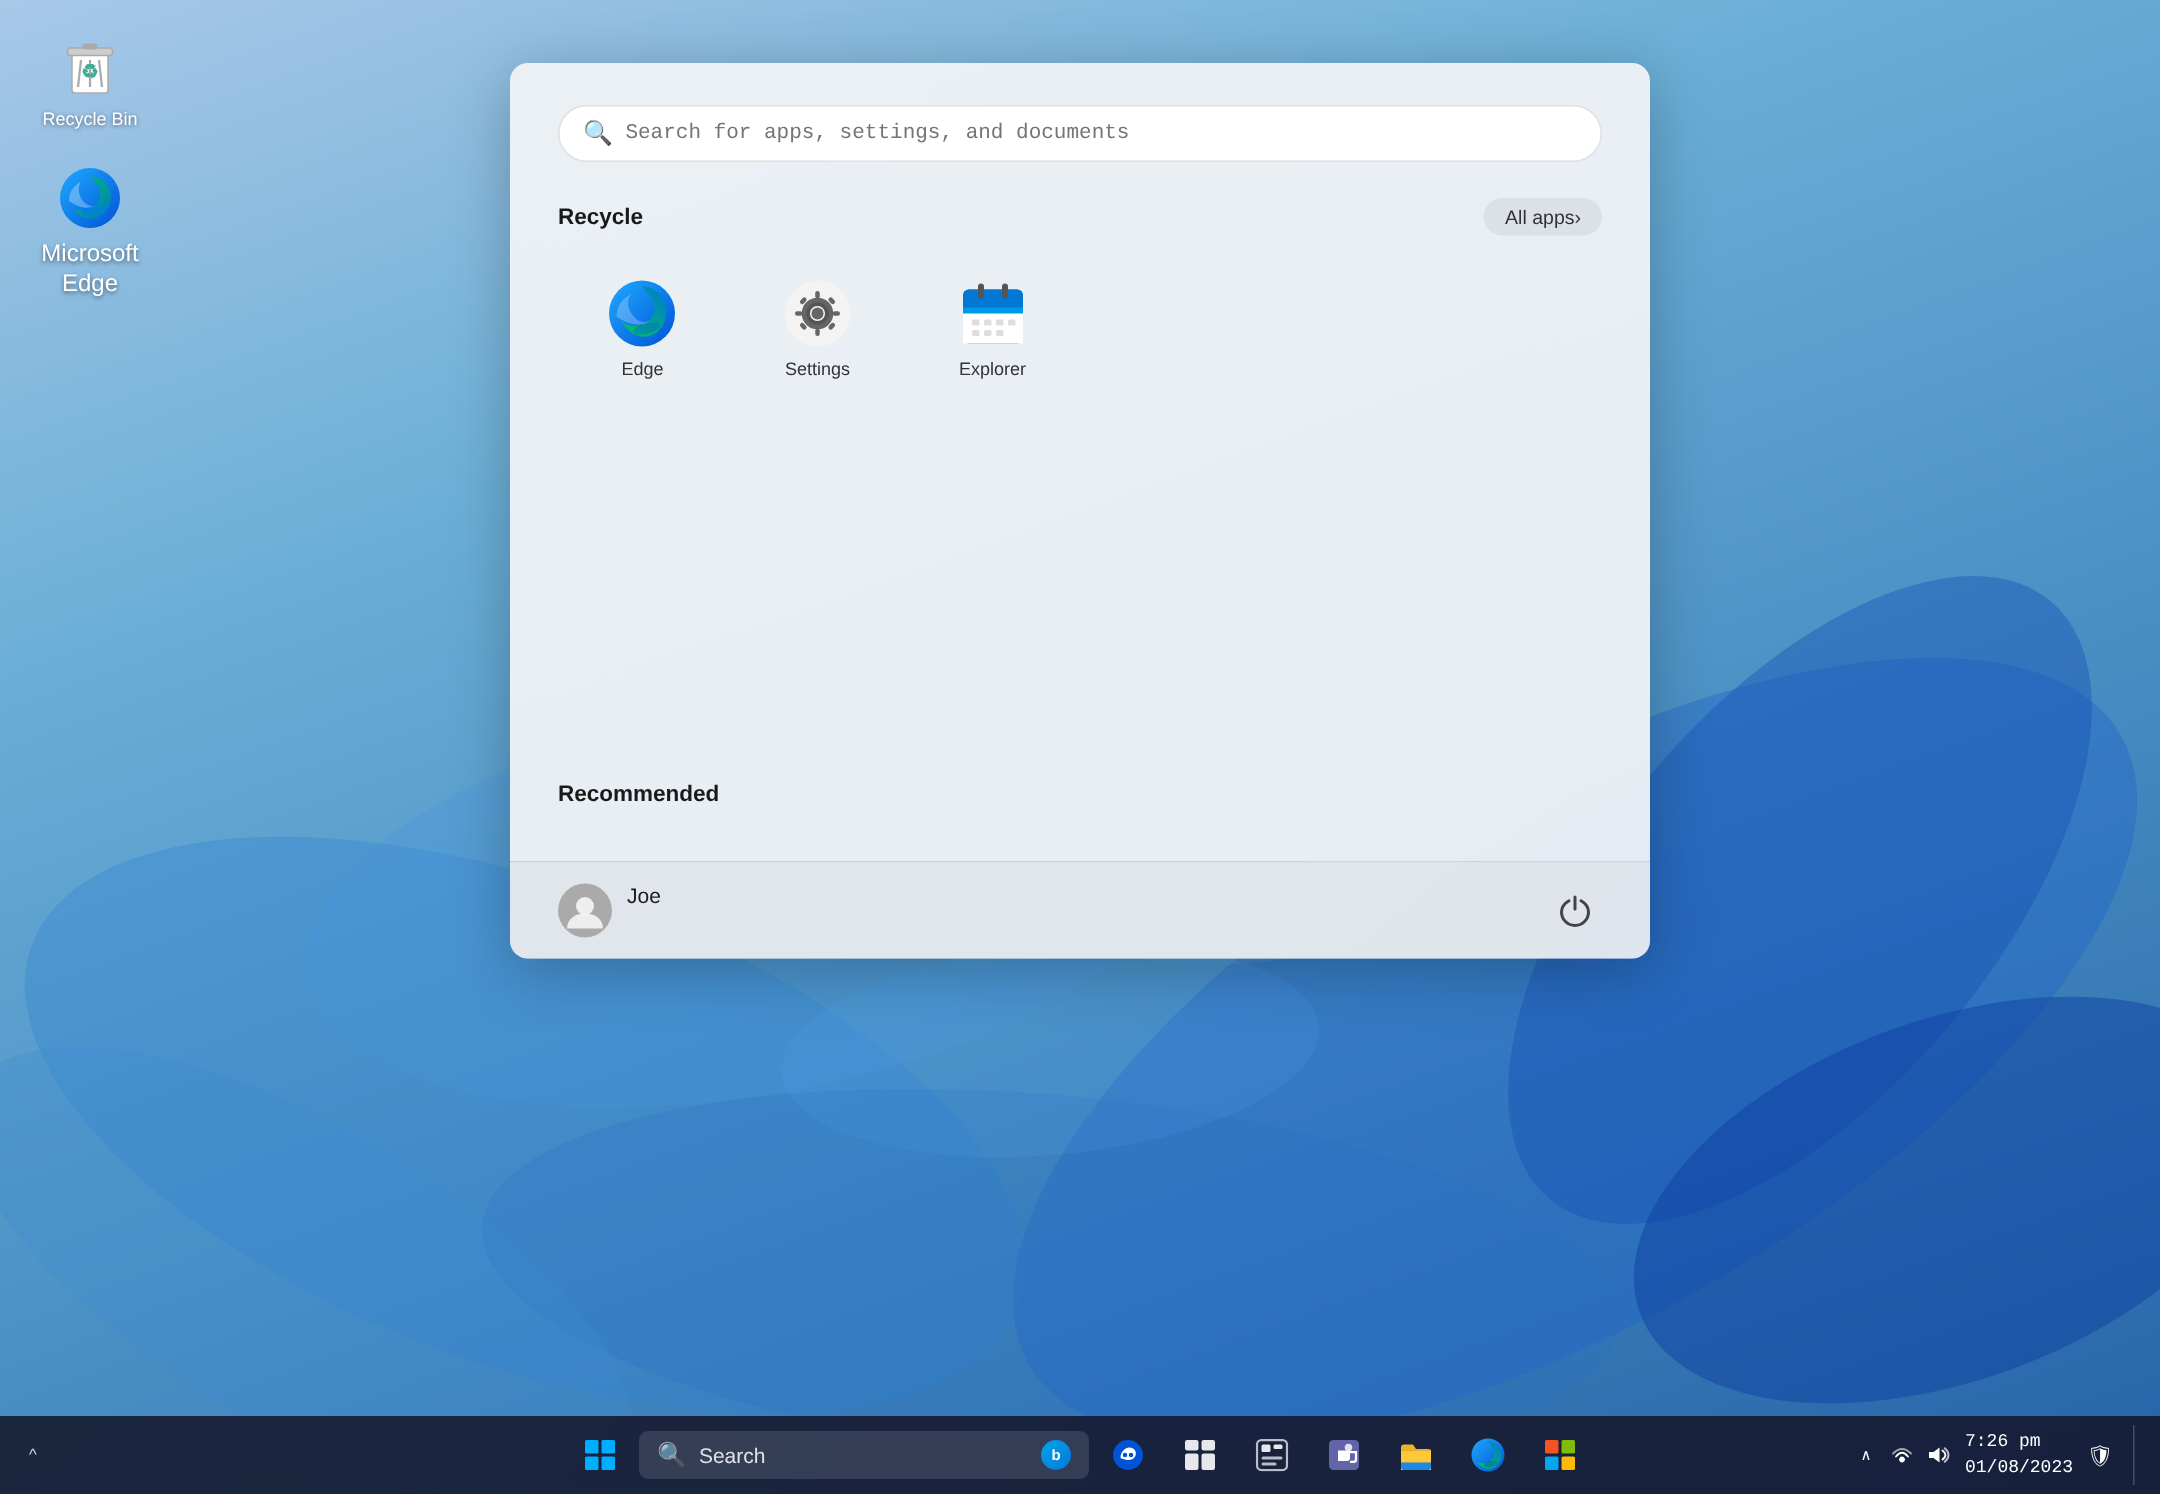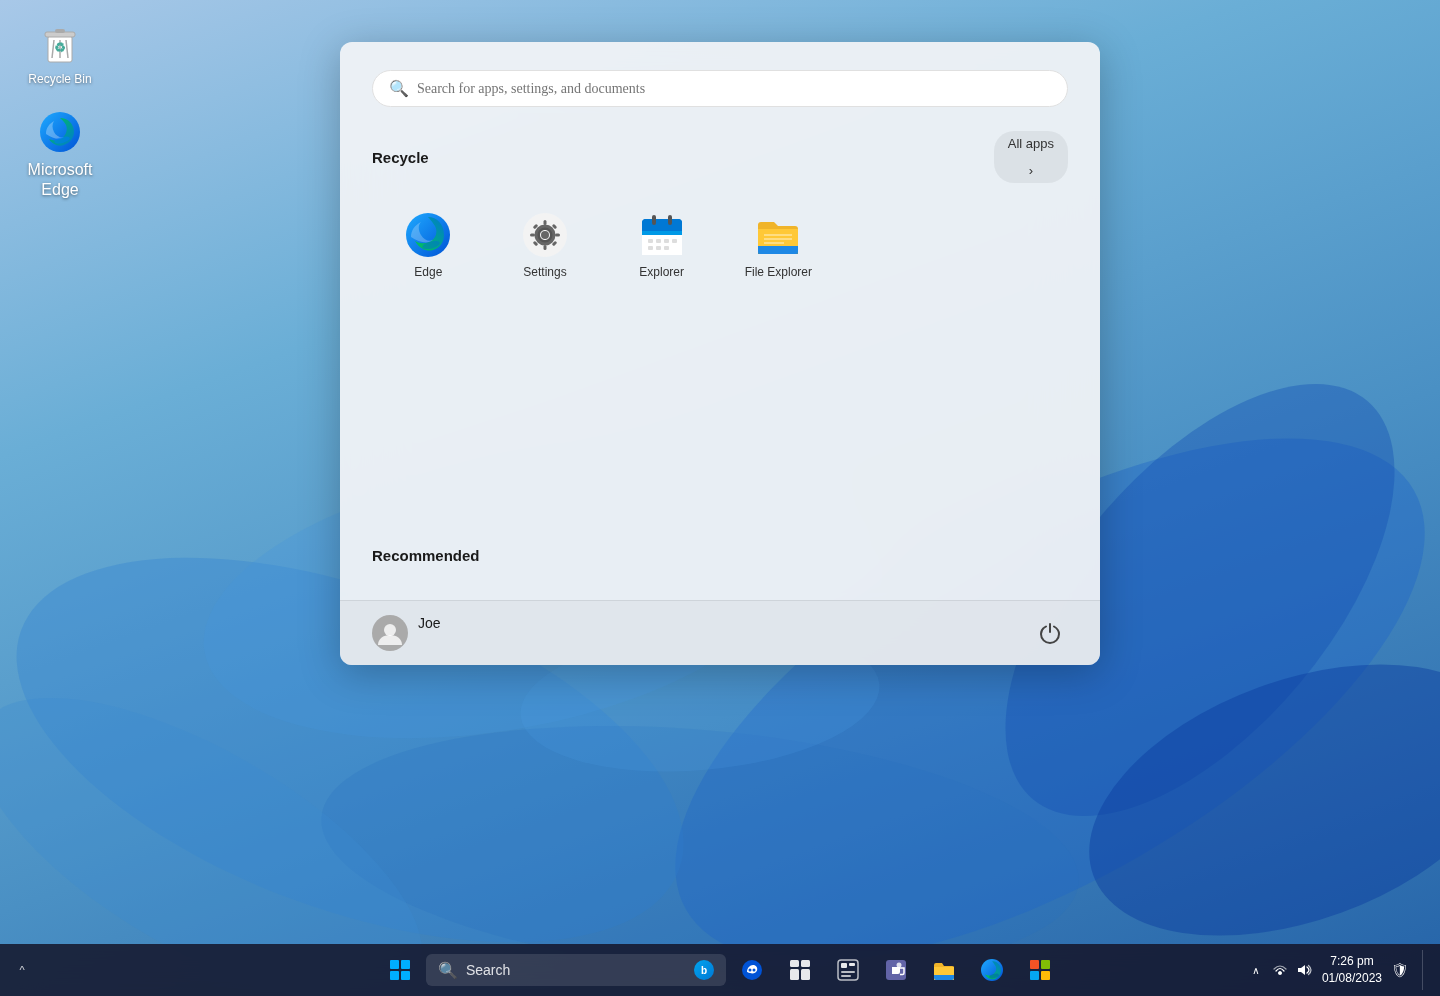--- a/index.html
+++ b/index.html
@@ -91,50 +91,49 @@
       font-size: 16px;
     }
 
     .search-bar-input {
       flex: 1;
       border: none;
       outline: none;
       font-size: 14px;
       color: #888;
       background: transparent;
-      font-family: Liberation Serif, serif;
+      font-family: Liberation Mono, monospace;
     }
 
     
     .section-header {
       display: flex;
       justify-content: space-between;
       align-items: center;
       margin-bottom: 16px;
     }
 
     .section-title {
       font-size: 15px;
       font-weight: 600;
       color: #1a1a1a;
     }
 
     .all-apps-btn {
       display: flex;
       align-items: center;
-      gap: 12px;
+      gap: 0;
       background: rgba(0,0,0,0.06);
       border: none;
       border-radius: 20px;
       padding: 5px 14px;
       font-size: 13px;
       color: #333;
       cursor: pointer;
       font-family: 'Segoe UI', sans-serif;
-      flex-direction: column;
     }
 
     .pinned-grid {
       display: grid;
       grid-template-columns: repeat(6, 1fr);
       gap: 4px;
       min-height: 340px;
     }
 
     .pinned-app {
@@ -294,25 +293,26 @@
       border-radius: 50%;
       display: flex;
       align-items: center;
       justify-content: center;
       color: white;
       font-size: 11px;
       font-weight: bold;
     }
 
     .clock-area {
-      text-align: center;
+      text-align: left;
       color: white;
       font-size: 12px;
       line-height: 1.4;
       cursor: pointer;
+      font-family: Liberation Mono, monospace;
     }
 
     .system-tray {
       display: flex;
       align-items: center;
       gap: 4px;
     }
 
     .tray-icon {
       width: 20px;
@@ -489,41 +489,20 @@
             <rect x="26" y="28" width="5" height="4" rx="1" fill="#ddd"></rect>
             <rect x="34" y="28" width="5" height="4" rx="1" fill="#ddd"></rect>
             <rect x="10" y="35" width="5" height="4" rx="1" fill="#ddd"></rect>
             <rect x="18" y="35" width="5" height="4" rx="1" fill="#ddd"></rect>
             <rect x="26" y="35" width="5" height="4" rx="1" fill="#ddd"></rect>
           </svg>
         </div>
         <span class="pinned-app-label">Explorer</span>
       </div>
 
-      <div class="pinned-app">
-        <div class="pinned-app-icon">
-          <svg width="48" height="48" viewBox="0 0 48 48">
-
-            <path d="M4 18 L4 40 Q4 43 7 43 L41 43 Q44 43 44 40 L44 18 Z" fill="#f5a623"></path>
-
-            <path d="M4 18 L4 14 Q4 11 7 11 L20 11 L24 15 L41 15 Q44 15 44 18 Z" fill="#f0b429"></path>
-
-            <rect x="4" y="18" width="40" height="25" rx="0" fill="#ffc837"></rect>
-            <path d="M4 18 L4 40 Q4 43 7 43 L41 43 Q44 43 44 40 L44 18 Z" fill="#ffc837"></path>
-
-            <rect x="4" y="35" width="40" height="8" rx="0" fill="#0078d4" opacity="0.7"></rect>
-            <path d="M4 35 L44 35 L44 40 Q44 43 41 43 L7 43 Q4 43 4 40 Z" fill="#1e88e5"></path>
-
-            <line x1="10" y1="24" x2="38" y2="24" stroke="rgba(255,255,255,0.5)" stroke-width="1.5"></line>
-            <line x1="10" y1="28" x2="38" y2="28" stroke="rgba(255,255,255,0.5)" stroke-width="1.5"></line>
-            <line x1="10" y1="32" x2="30" y2="32" stroke="rgba(255,255,255,0.5)" stroke-width="1.5"></line>
-          </svg>
-        </div>
-        <span class="pinned-app-label">File Explorer</span>
-      </div>
     </div>
 
     <div class="recommended-section">
       <div class="section-header">
         <span class="section-title">Recommended</span>
       </div>
     </div>
   </div>
 
   <div class="start-menu-footer">

